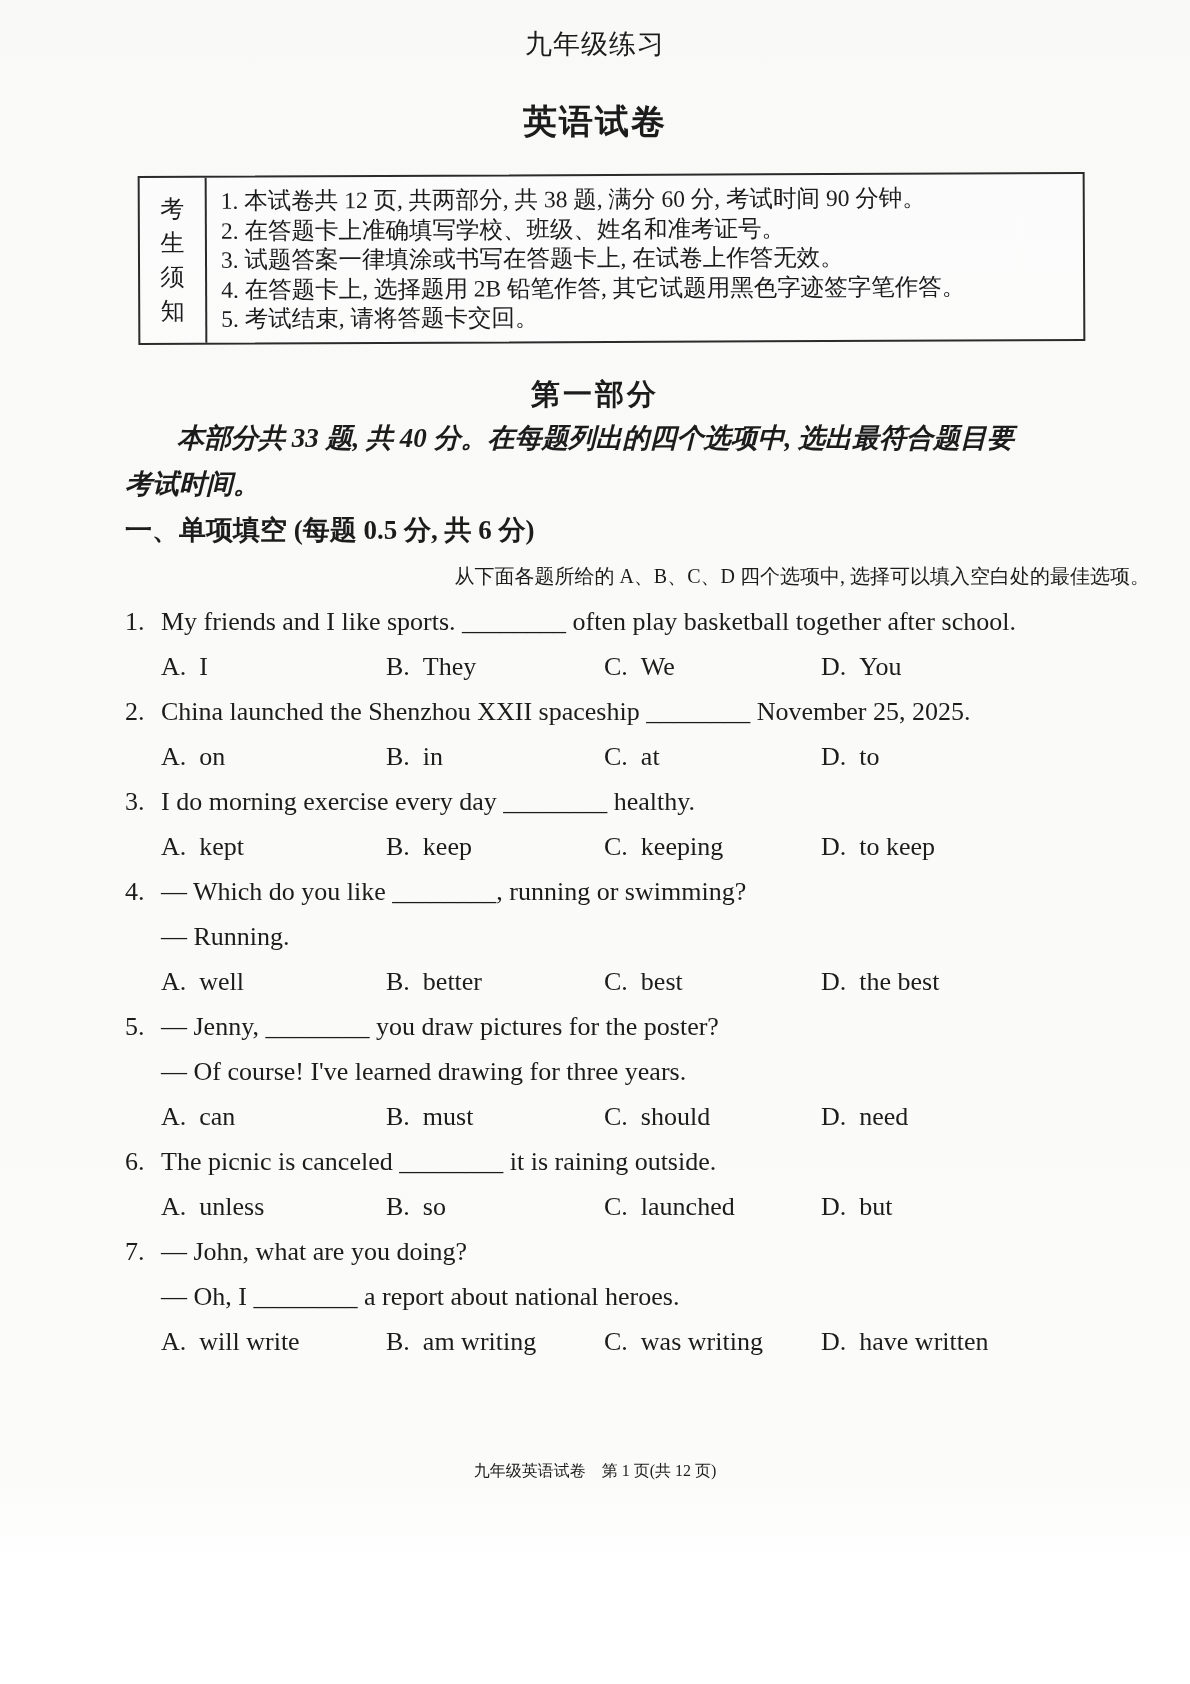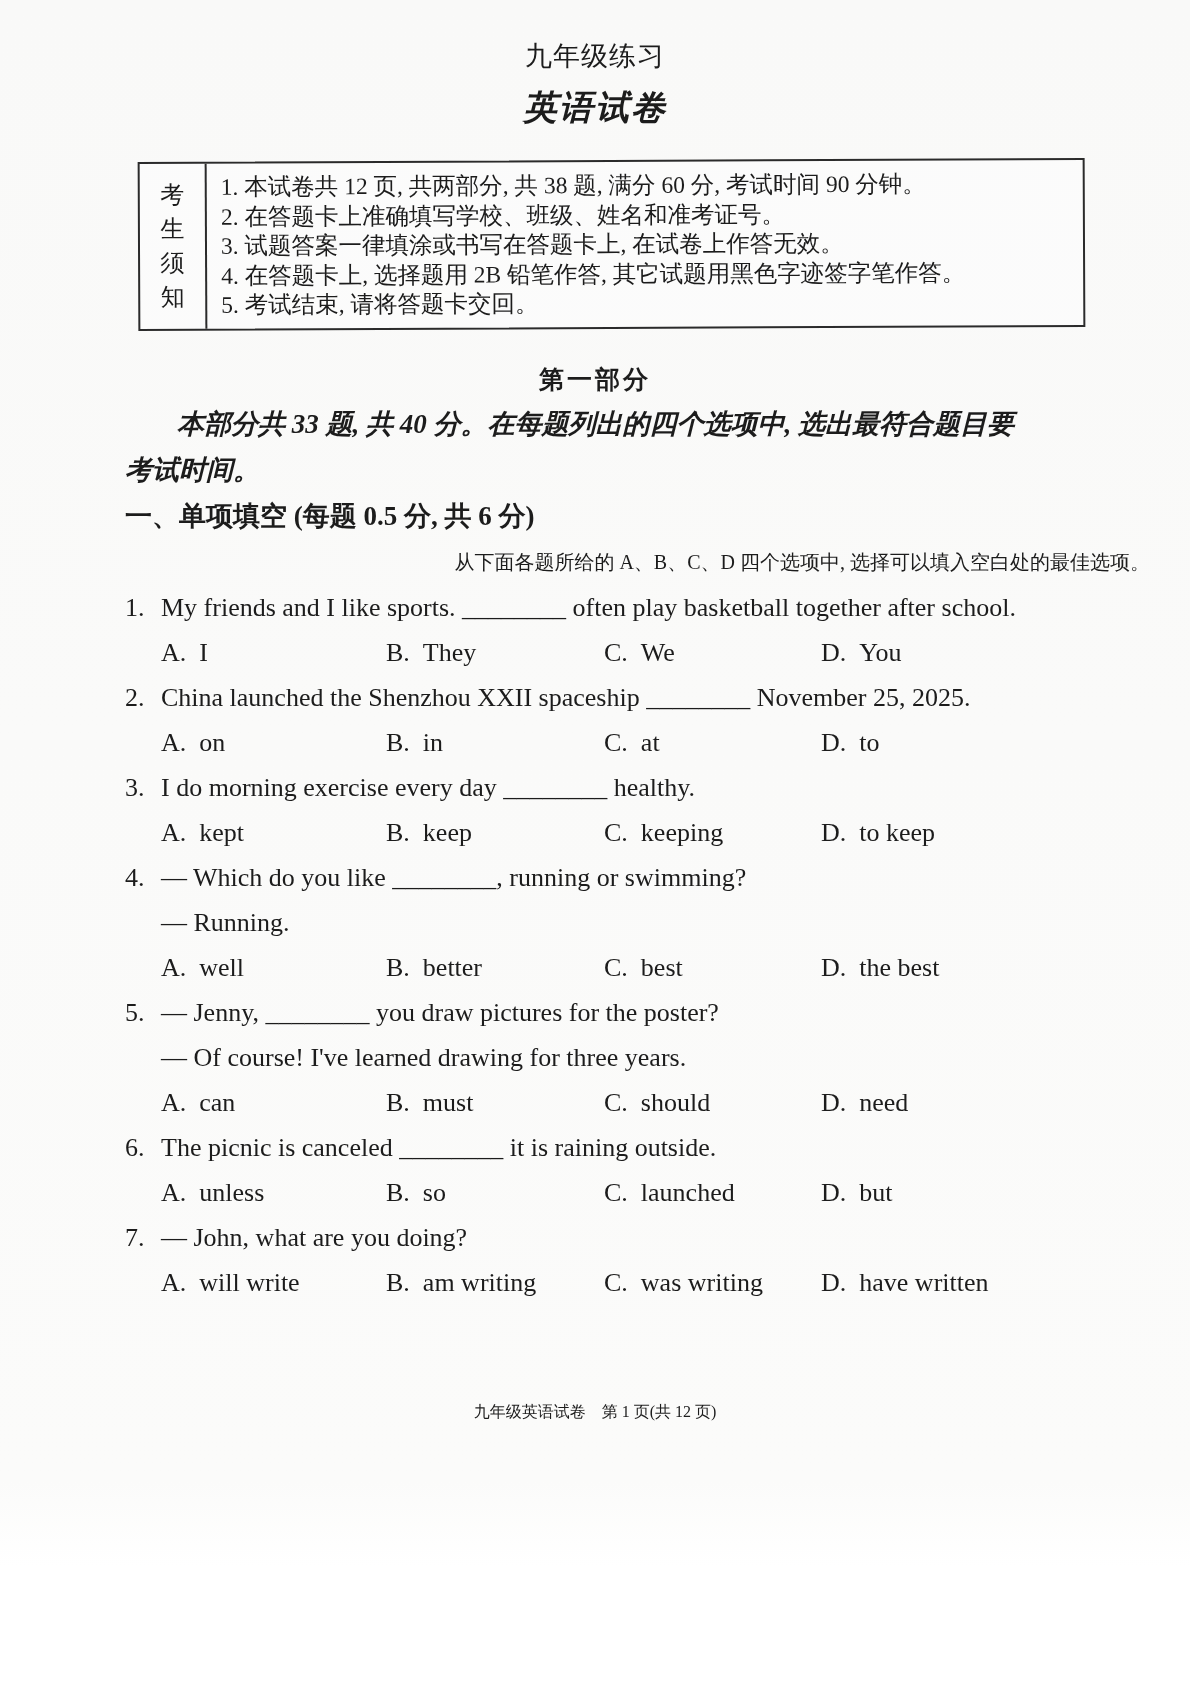--- a/index.html
+++ b/index.html
@@ -6,46 +6,46 @@
   .sheet{
     position:relative;
     width:1190px;height:1684px;
     background:linear-gradient(180deg,#f9f9f8 0%,#fbfbfa 88%,#ffffff 93%,#ffffff 100%);
     font-family:"Liberation Serif","DejaVu Serif",serif;
     color:#1c1c1c;
     overflow:hidden;
   }
   .kicker{
     padding-top:26px;text-align:center;
-    font-size:27px;line-height:36px;letter-spacing:1px;margin-top:12px;
+    font-size:27px;line-height:36px;letter-spacing:1px;
   }
   .doc-title{
-    margin-top:12px;text-align:center;
-    font-size:34px;line-height:44px;font-weight:bold;letter-spacing:2px;font-style:italic;
+    margin-top:38px;text-align:center;
+    font-size:34px;line-height:44px;font-weight:bold;letter-spacing:2px;
   }
   .notice-box{
     box-sizing:border-box;
     margin:30px 0 0 138px;width:947px;
     border:2px solid #2b2b2b;
     display:flex;align-items:stretch;
     transform:rotate(-0.25deg);
     background:rgba(255,255,255,.4);
   }
   .notice-side{
     box-sizing:border-box;width:67px;
     border-right:2px solid #2b2b2b;
     display:flex;flex-direction:column;justify-content:center;align-items:center;
     padding:10px 0;
   }
   .notice-side span{font-size:24px;line-height:34px;}
   .notice-items{padding:9px 10px 8px 14px;}
   .notice-item{font-size:23.5px;line-height:29.6px;white-space:nowrap;}
   .part-heading{
     margin-top:30px;text-align:center;
-    font-size:25px;line-height:42px;font-weight:bold;letter-spacing:3px;
+    font-size:29px;line-height:42px;font-weight:bold;letter-spacing:3px;
   }
   .content{margin:0 40px 0 125px;}
   .intro-line{font-size:27px;line-height:46px;font-weight:bold;white-space:nowrap;font-style:italic;}
   .indent{text-indent:52px;}
   .sec-heading{font-size:27px;line-height:46px;font-weight:bold;white-space:nowrap;font-family:Liberation Serif, serif;}
   .instruction{font-size:20px;line-height:46px;font-weight:normal;white-space:nowrap;text-indent:52px;text-align:right;}
   .qline{font-size:26px;line-height:45px;white-space:nowrap;}
   .qline .qnum{display:inline-block;width:36px;}
   .qline.cont{padding-left:36px;}
   .optrow{position:relative;height:45px;font-size:26px;line-height:45px;}
@@ -147,20 +147,21 @@
     <div class="optrow">
       <span class="opt opt-a"><span class="lab">A.</span><span>unless</span></span>
       <span class="opt opt-b"><span class="lab">B.</span><span>so</span></span>
       <span class="opt opt-c"><span class="lab">C.</span><span>launched</span></span>
       <span class="opt opt-d"><span class="lab">D.</span><span>but</span></span>
     </div>
 
     <div class="qline">
       <span class="qnum">7.</span><span>— John, what are you doing?</span>
     </div>
+    <div class="qline cont">— Oh, I ________ a report about national heroes.</div>
     <div class="optrow">
       <span class="opt opt-a"><span class="lab">A.</span><span>will write</span></span>
       <span class="opt opt-b"><span class="lab">B.</span><span>am writing</span></span>
       <span class="opt opt-c"><span class="lab">C.</span><span>was writing</span></span>
       <span class="opt opt-d"><span class="lab">D.</span><span>have written</span></span>
     </div>
   </div>
 
   <div class="page-footer">九年级英语试卷　第 1 页(共 12 页)</div>
 

